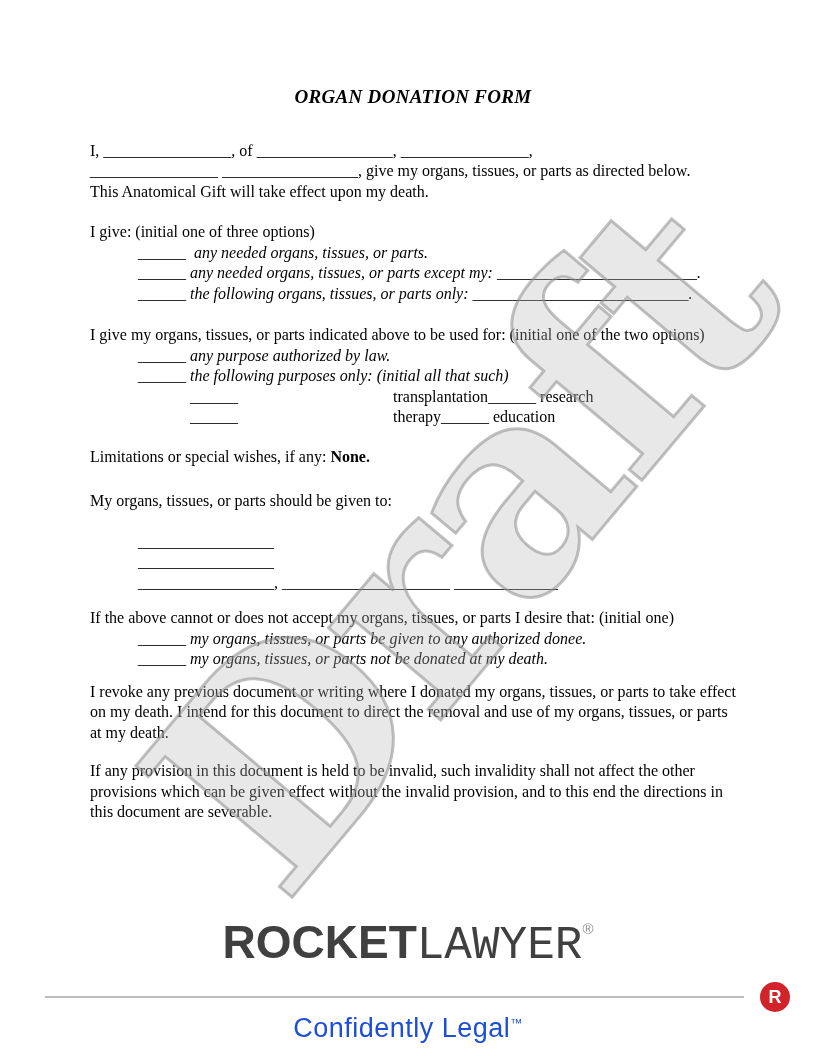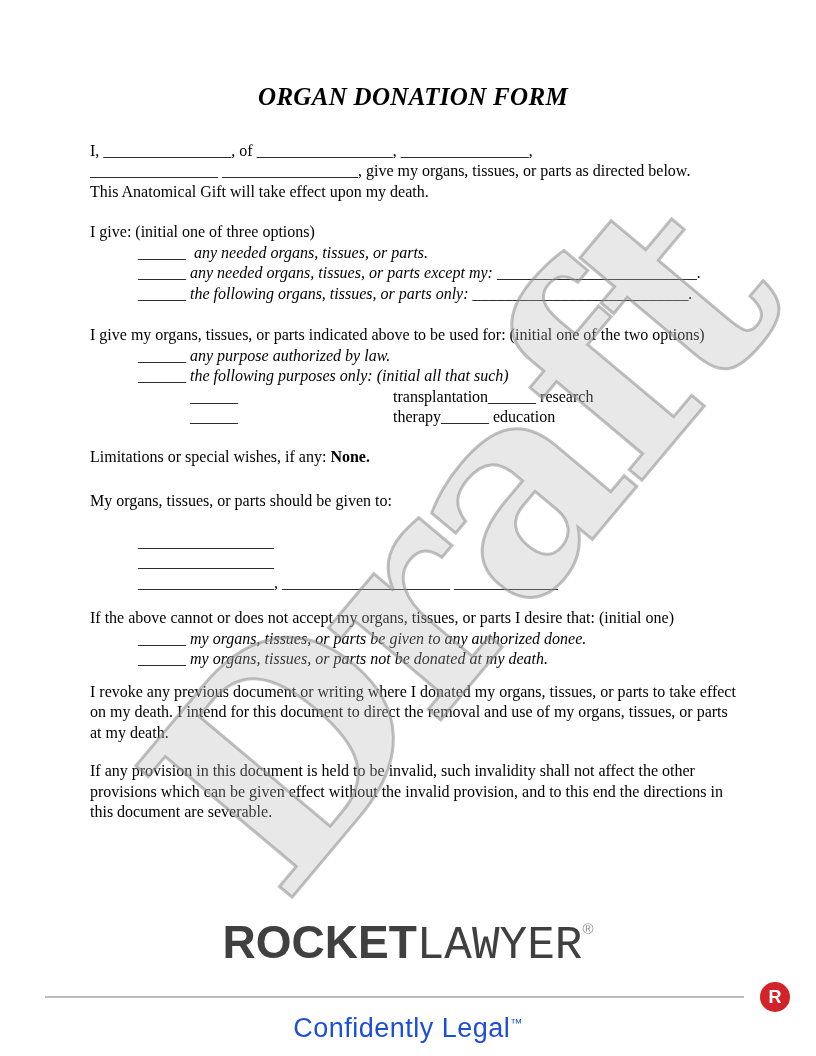--- a/index.html
+++ b/index.html
@@ -18,21 +18,21 @@
   }
   .content {
     position: absolute;
     left: 90px;
     top: 0;
     width: 646px;
     z-index: 1;
   }
   .title {
     margin-top: 87px;
-    font-size: 25px;
+    font-size: 19px;
     font-weight: bold;
     font-style: italic;
     text-align: center;
     letter-spacing: 0.3px;
   }
   .para-intro      { margin-top: 33px; }
   .para-give       { margin-top: 20px; }
   .para-use        { margin-top: 21px; }
   .para-limits     { margin-top: 19px; }
   .para-recipients { margin-top: 24px; }

